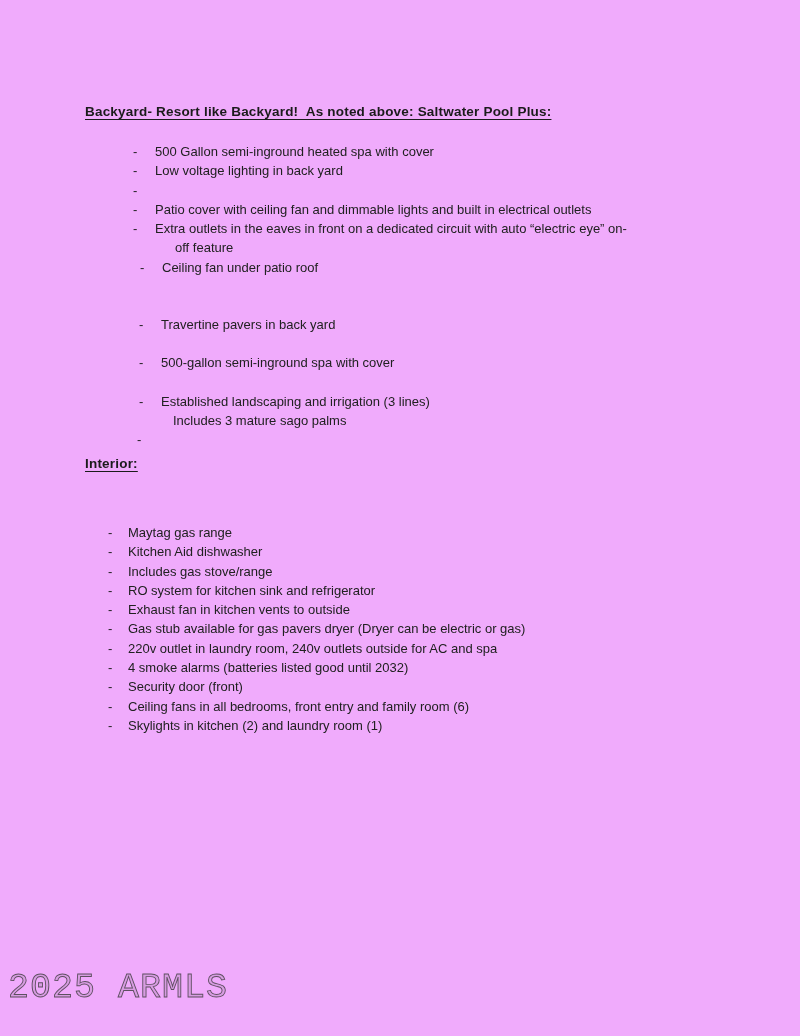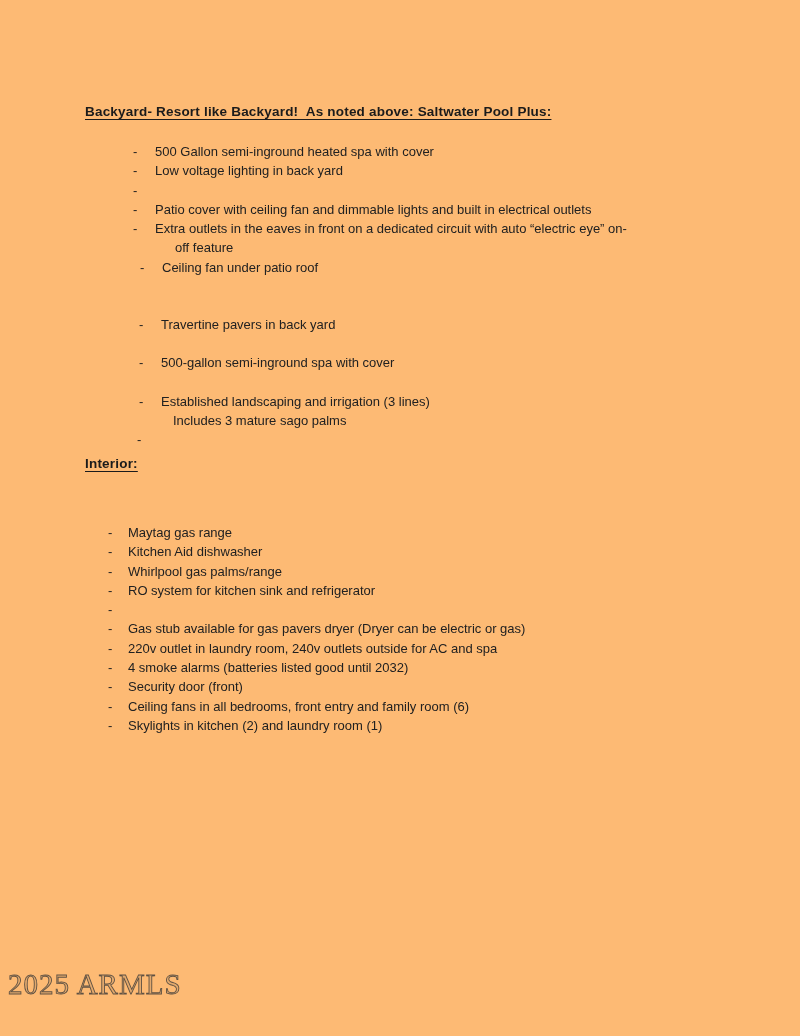--- a/index.html
+++ b/index.html
@@ -1,19 +1,19 @@
 <!DOCTYPE html>
 <html><head>
 <meta charset="utf-8">
 <style>
   html,body{margin:0;padding:0;background:#e8e8e8;}
   .page{
     position:relative;
     width:800px;height:1036px;
-    background:#fdba74;
+    background:#f0abfc;
     font-family:"Liberation Sans",sans-serif;
     color:#212121;
     overflow:hidden;
   }
   .heading{
     position:absolute;
     left:85px;
     margin:0;
     font-size:13.5px;
     font-weight:bold;
@@ -36,22 +36,22 @@
   #list-backyard{left:133px;top:142px;}
   #list-interior{left:108px;top:523px;}
   li.item{display:flex;align-items:flex-start;}
   li.item .dash{flex:0 0 22px;}
   #list-interior li.item .dash{flex:0 0 20px;}
   li.item .body{white-space:nowrap;}
   .watermark{
     position:absolute;
     left:8px;
     top:968px;
-    font-family:Liberation Serif, serif;
-    font-size:29px;
+    font-family:Liberation Mono, monospace;
+    font-size:35px;
     letter-spacing:1px;
     color:rgba(70,70,70,0.14);
     -webkit-text-stroke:0.9px rgba(55,55,55,0.78);
     white-space:nowrap;
   }
 </style>
 </head>
 <body>
 
 <div class="page">
@@ -128,31 +128,34 @@
       </li>
       <li class="item">
         <span class="dash">-</span>
         <div class="body">
           <div class="txt">Kitchen Aid dishwasher</div>
         </div>
       </li>
       <li class="item">
         <span class="dash">-</span>
         <div class="body">
-          <div class="txt">Whirlpool gas palms/range</div>
+          <div class="txt">Includes gas stove/range</div>
         </div>
       </li>
       <li class="item">
         <span class="dash">-</span>
         <div class="body">
           <div class="txt">RO system for kitchen sink and refrigerator</div>
         </div>
       </li>
       <li class="item">
         <span class="dash">-</span>
+        <div class="body">
+          <div class="txt">Exhaust fan in kitchen vents to outside</div>
+        </div>
       </li>
       <li class="item">
         <span class="dash">-</span>
         <div class="body">
           <div class="txt">Gas stub available for gas pavers dryer (Dryer can be electric or gas)</div>
         </div>
       </li>
       <li class="item">
         <span class="dash">-</span>
         <div class="body">

